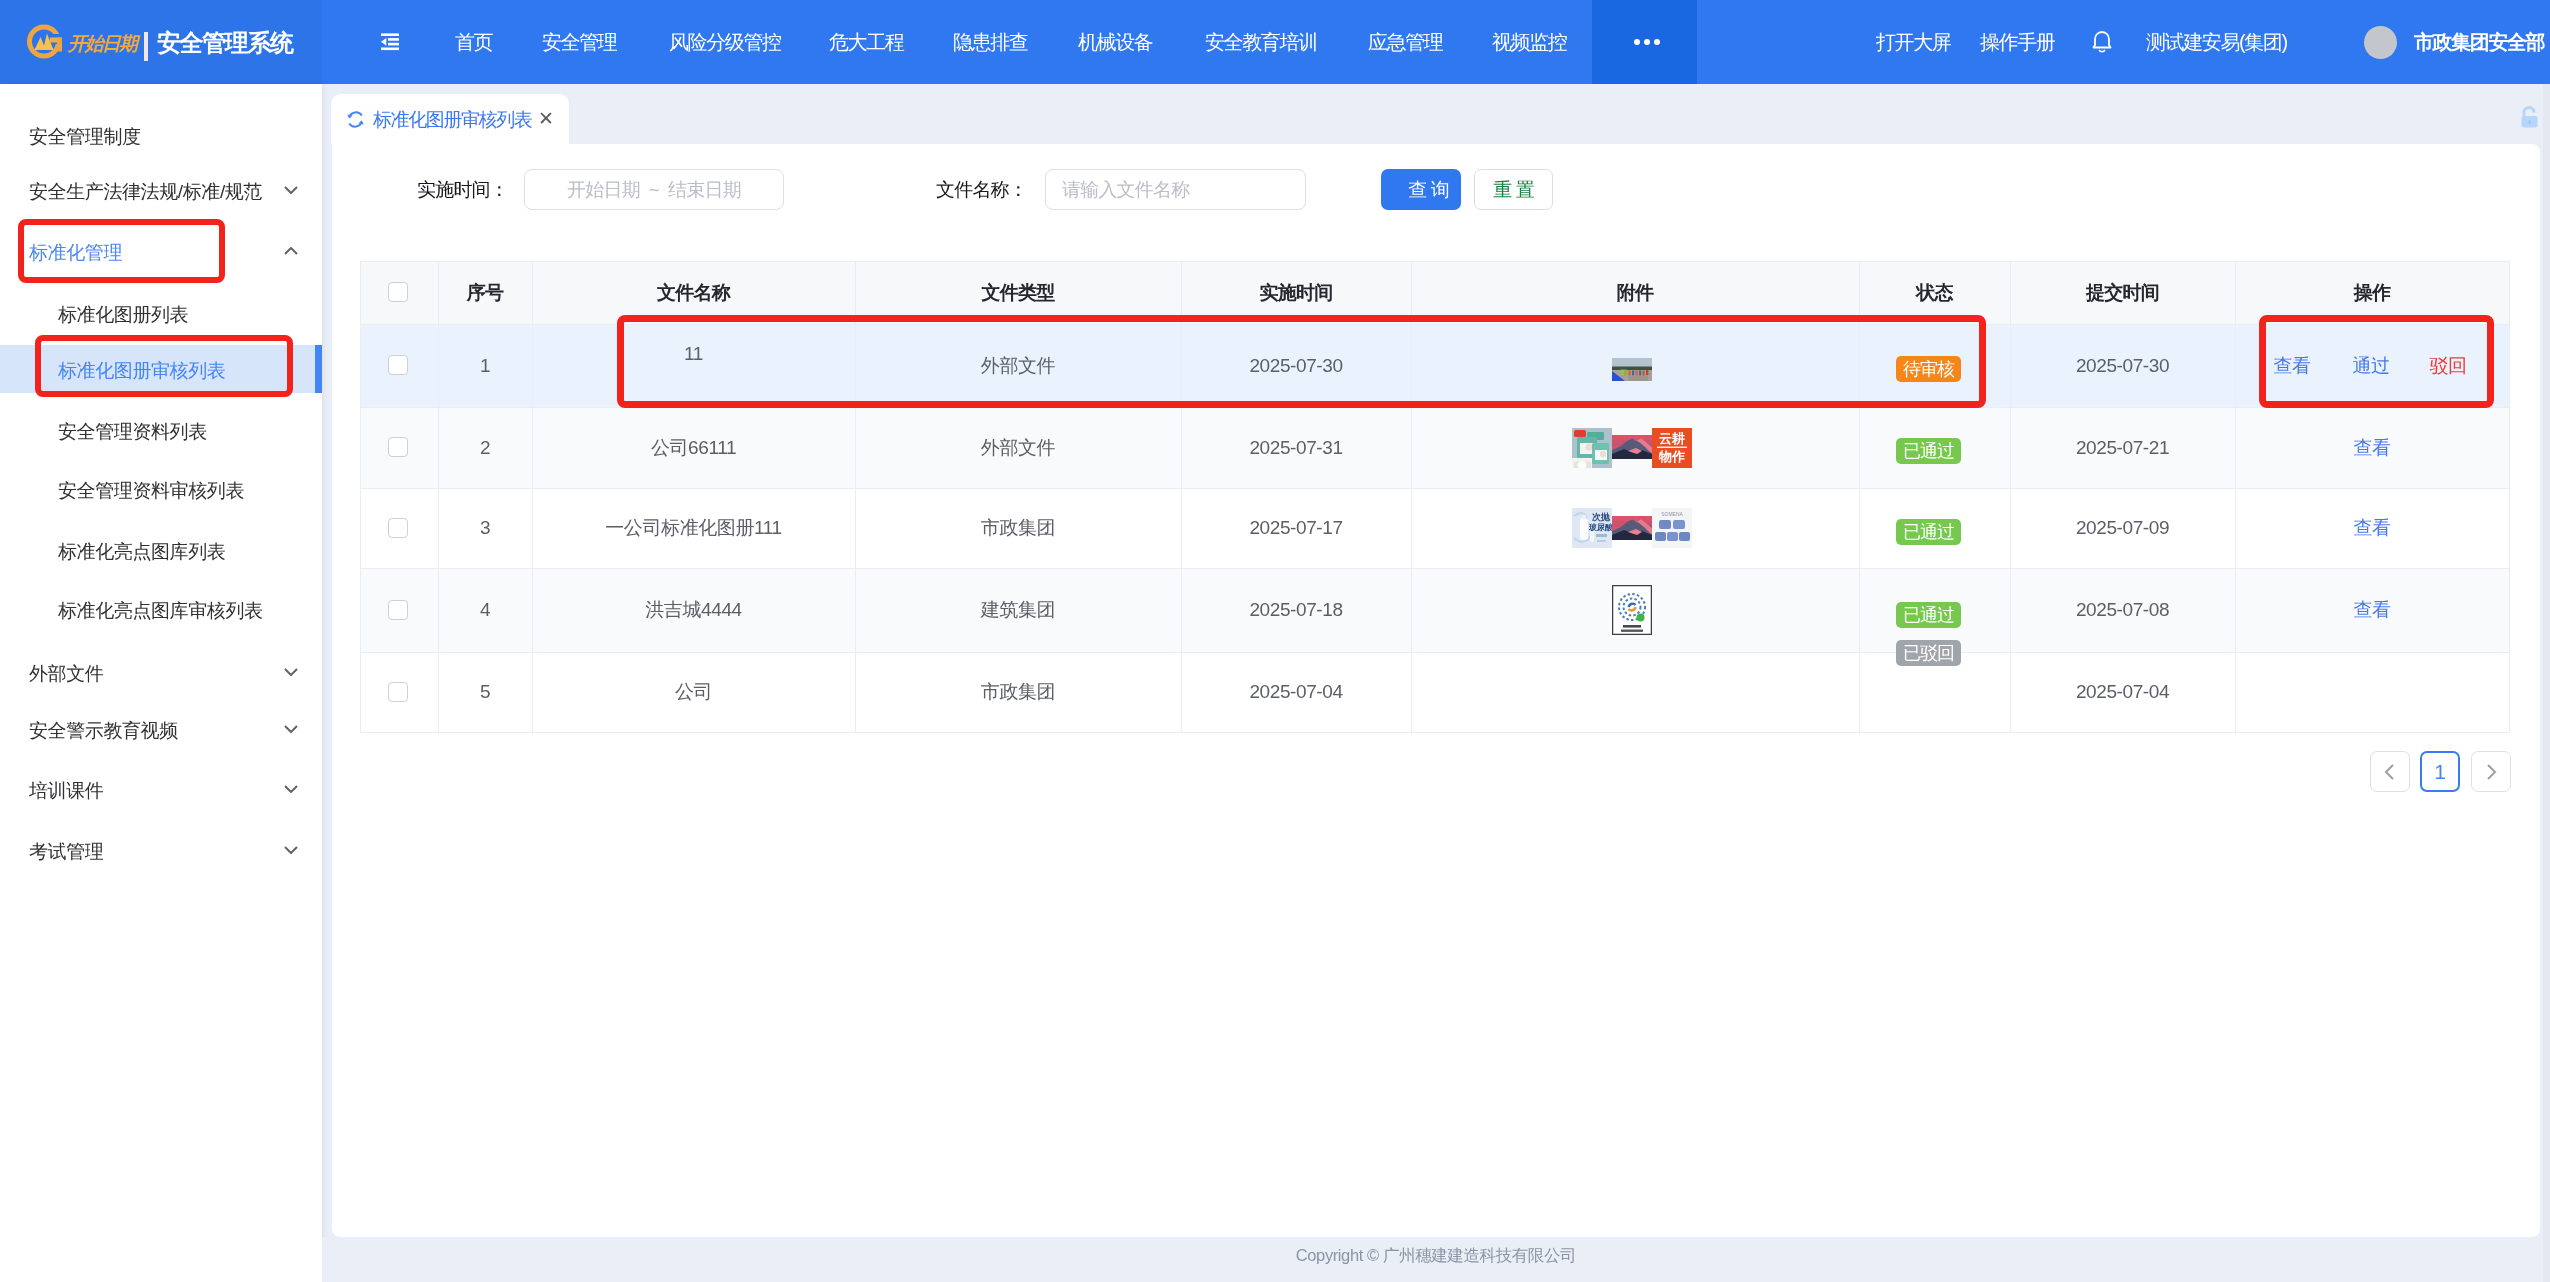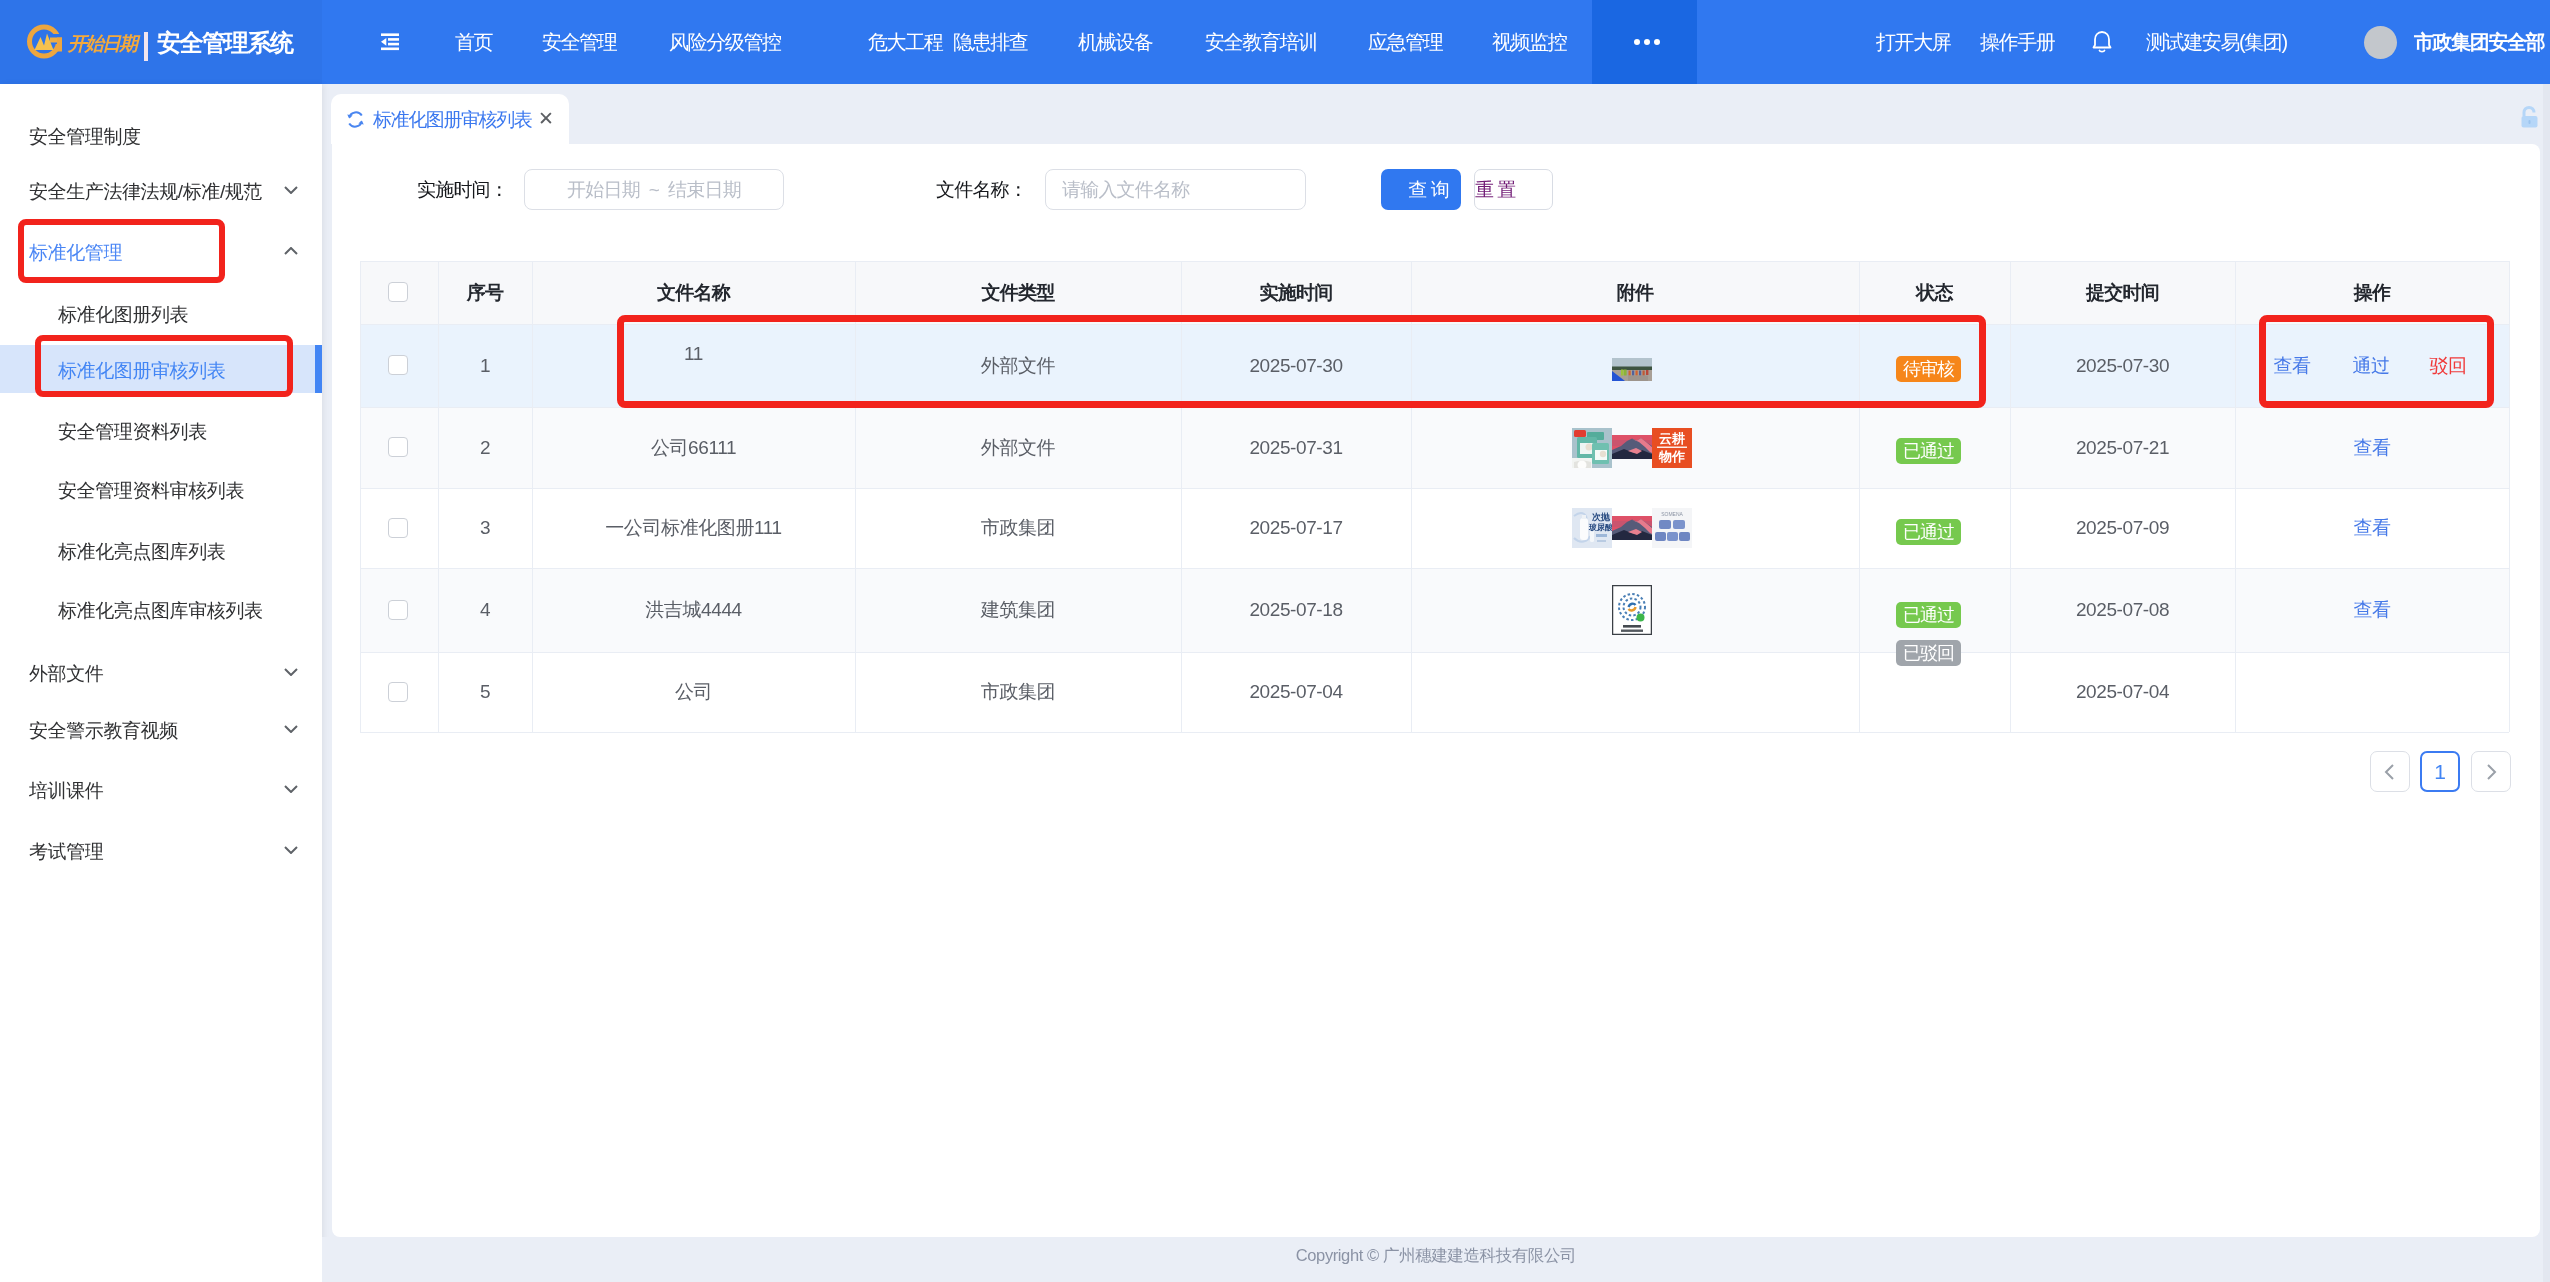--- a/index.html
+++ b/index.html
@@ -38,21 +38,21 @@
   <rect x="0" y="0.4" width="18" height="2.6" fill="#fff"></rect>
   <rect x="7" y="5.1" width="11" height="2.6" fill="#fff"></rect>
   <rect x="7" y="9.8" width="11" height="2.6" fill="#fff"></rect>
   <rect x="0" y="14.5" width="18" height="2.6" fill="#fff"></rect>
   <path d="M5.3 4.9 L5.3 12.7 L0 8.8 Z" fill="#fff"></path>
 </svg>
 
 <div class="nav" style="left:455px;">首页</div>
 <div class="nav" style="left:542px;">安全管理</div>
 <div class="nav" style="left:669px;">风险分级管控</div>
-<div class="nav" style="left:829px;margin-left:39px;">危大工程</div>
+<div class="nav" style="left:829px;">危大工程</div>
 <div class="nav" style="left:953px;">隐患排查</div>
 <div class="nav" style="left:1078px;">机械设备</div>
 <div class="nav" style="left:1205px;">安全教育培训</div>
 <div class="nav" style="left:1368px;">应急管理</div>
 <div class="nav" style="left:1492px;">视频监控</div>
 
 <div class="abs" style="left:1592px;top:0;width:105px;height:84px;background:#1a67e2;"></div>
 <div class="abs" style="left:1634px;top:39px;width:6px;height:6px;border-radius:50%;background:#fff;"></div>
 <div class="abs" style="left:1644px;top:39px;width:6px;height:6px;border-radius:50%;background:#fff;"></div>
 <div class="abs" style="left:1654px;top:39px;width:6px;height:6px;border-radius:50%;background:#fff;"></div>
@@ -121,21 +121,21 @@
 
 <div class="abs" style="left:332px;top:144px;width:2208px;height:1093px;background:#fff;border-radius:8px;border-top-left-radius:0;"></div>
 
 <div class="abs" style="left:413px;top:177px;width:95px;text-align:right;font-size:19px;letter-spacing:-0.8px;color:#16181c;">实施时间：</div>
 <div class="abs" style="left:524px;top:169px;width:260px;height:41px;border:1px solid #dcdfe6;border-radius:8px;background:#fff;"></div>
 <div class="abs" style="left:524px;top:169px;width:260px;height:41px;line-height:41px;text-align:center;font-size:19px;letter-spacing:-0.8px;color:#b9bec8;">开始日期&nbsp;&nbsp;~&nbsp;&nbsp;结束日期</div>
 <div class="abs" style="left:932px;top:177px;width:95px;text-align:right;font-size:19px;letter-spacing:-0.8px;color:#16181c;">文件名称：</div>
 <div class="abs" style="left:1045px;top:169px;width:261px;height:41px;border:1px solid #dcdfe6;border-radius:8px;background:#fff;"></div>
 <div class="abs" style="left:1062px;top:169px;height:41px;line-height:41px;font-size:19px;letter-spacing:-0.8px;color:#b9bec8;">请输入文件名称</div>
 <div class="abs" style="left:1381px;top:169px;width:80px;height:41px;background:#3078f0;border-radius:7px;color:#fff;font-size:19px;letter-spacing:-1px;line-height:41px;text-align:center;padding-left:15px;">查 询</div>
-<div class="abs" style="left:1474px;top:169px;width:79px;height:41px;background:#fff;border:1px solid #d8dce4;border-radius:7px;color:#701a75;font-size:19px;letter-spacing:-1px;line-height:39px;">重 置</div>
+<div class="abs" style="left:1474px;top:169px;width:79px;height:41px;background:#fff;border:1px solid #d8dce4;border-radius:7px;color:#15803d;font-size:19px;letter-spacing:-1px;line-height:39px;text-align:center;">重 置</div>
 
 <div class="abs" style="left:360px;top:261px;width:2149px;height:63px;background:#f7f8fa;"></div>
 <div class="abs" style="left:360px;top:324px;width:2149px;height:83px;background:#eaf3fd;"></div>
 <div class="abs" style="left:360px;top:407px;width:2149px;height:81px;background:#f9fafc;"></div>
 <div class="abs" style="left:360px;top:568px;width:2149px;height:84px;background:#f9fafc;"></div>
 
 <div class="hline" style="top:261px;"></div>
 <div class="hline" style="top:324px;"></div>
 <div class="hline" style="top:407px;"></div>
 <div class="hline" style="top:488px;"></div>

